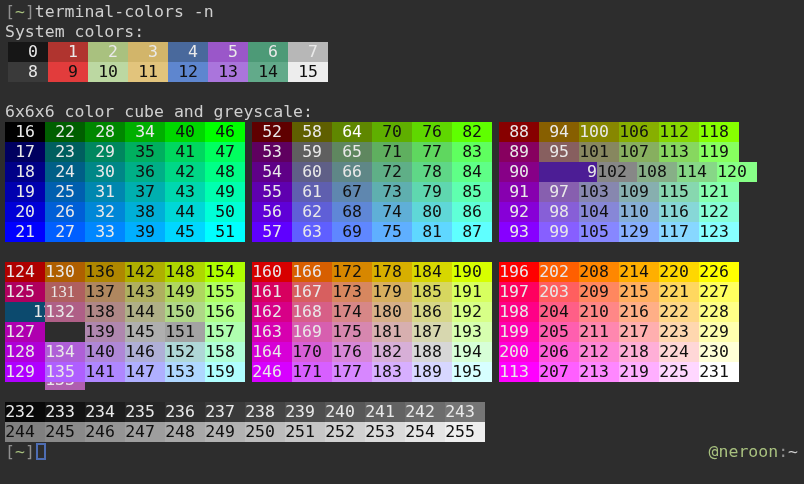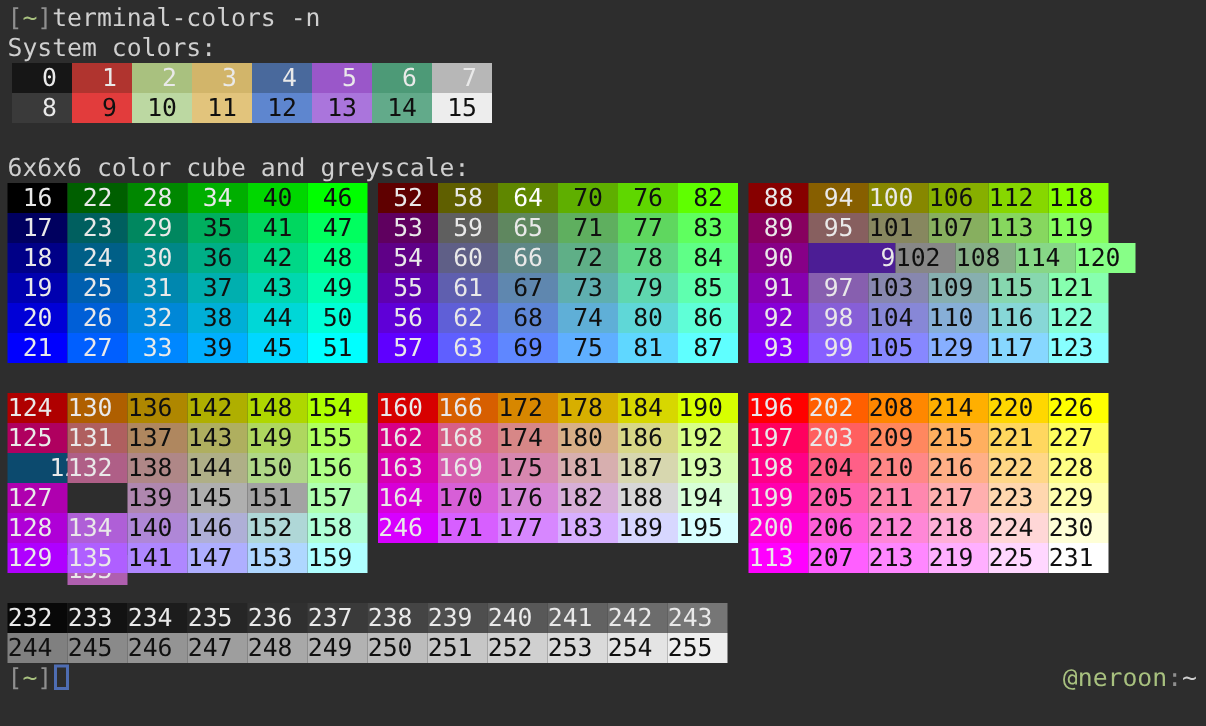--- a/index.html
+++ b/index.html
@@ -225,21 +225,21 @@
         <div class="cell-row">
           <span class="cell" style="background: rgb(175, 0, 0); color: rgb(233, 233, 233);">124</span>
           <span class="cell" style="background: rgb(175, 95, 0); color: rgb(233, 233, 233);">130</span>
           <span class="cell" style="background: rgb(175, 135, 0); color: rgb(16, 16, 16);">136</span>
           <span class="cell" style="background: rgb(175, 175, 0); color: rgb(16, 16, 16);">142</span>
           <span class="cell" style="background: rgb(175, 215, 0); color: rgb(16, 16, 16);">148</span>
           <span class="cell" style="background: rgb(175, 255, 0); color: rgb(16, 16, 16);">154</span>
         </div>
         <div class="cell-row">
           <span class="cell" style="background: rgb(175, 0, 95); color: rgb(233, 233, 233);">125</span>
-          <span class="cell" style="background: rgb(175, 95, 95); color: rgb(233, 233, 233);">131</span>
+          <span class="cell" style="background: rgb(175, 95, 95); color: rgb(233, 233, 233); font-family: Liberation Serif, serif;">131</span>
           <span class="cell" style="background: rgb(175, 135, 95); color: rgb(16, 16, 16);">137</span>
           <span class="cell" style="background: rgb(175, 175, 95); color: rgb(16, 16, 16);">143</span>
           <span class="cell" style="background: rgb(175, 215, 95); color: rgb(16, 16, 16);">149</span>
           <span class="cell" style="background: rgb(175, 255, 95); color: rgb(16, 16, 16);">155</span>
         </div>
         <div class="cell-row">
           <span class="cell" style="background: #0c4a6e; color: rgb(233, 233, 233); padding-left: 28px;">126</span>
           <span class="cell" style="background: rgb(175, 95, 135); color: rgb(233, 233, 233);">132</span>
           <span class="cell" style="background: rgb(175, 135, 135); color: rgb(16, 16, 16);">138</span>
           <span class="cell" style="background: rgb(175, 175, 135); color: rgb(16, 16, 16);">144</span>
@@ -272,20 +272,28 @@
         </div>
       </div>
       <div class="block">
         <div class="cell-row">
           <span class="cell" style="background: rgb(215, 0, 0); color: rgb(233, 233, 233);">160</span>
           <span class="cell" style="background: rgb(215, 95, 0); color: rgb(233, 233, 233);">166</span>
           <span class="cell" style="background: rgb(215, 135, 0); color: rgb(16, 16, 16);">172</span>
           <span class="cell" style="background: rgb(215, 175, 0); color: rgb(16, 16, 16);">178</span>
           <span class="cell" style="background: rgb(215, 215, 0); color: rgb(16, 16, 16);">184</span>
           <span class="cell" style="background: rgb(215, 255, 0); color: rgb(16, 16, 16);">190</span>
+        </div>
+        <div class="cell-row">
+          <span class="cell" style="background: rgb(215, 0, 95); color: rgb(233, 233, 233);">161</span>
+          <span class="cell" style="background: rgb(215, 95, 95); color: rgb(233, 233, 233);">167</span>
+          <span class="cell" style="background: rgb(215, 135, 95); color: rgb(16, 16, 16);">173</span>
+          <span class="cell" style="background: rgb(215, 175, 95); color: rgb(16, 16, 16);">179</span>
+          <span class="cell" style="background: rgb(215, 215, 95); color: rgb(16, 16, 16);">185</span>
+          <span class="cell" style="background: rgb(215, 255, 95); color: rgb(16, 16, 16);">191</span>
         </div>
         <div class="cell-row">
           <span class="cell" style="background: rgb(215, 0, 135); color: rgb(233, 233, 233);">162</span>
           <span class="cell" style="background: rgb(215, 95, 135); color: rgb(233, 233, 233);">168</span>
           <span class="cell" style="background: rgb(215, 135, 135); color: rgb(16, 16, 16);">174</span>
           <span class="cell" style="background: rgb(215, 175, 135); color: rgb(16, 16, 16);">180</span>
           <span class="cell" style="background: rgb(215, 215, 135); color: rgb(16, 16, 16);">186</span>
           <span class="cell" style="background: rgb(215, 255, 135); color: rgb(16, 16, 16);">192</span>
         </div>
         <div class="cell-row">

